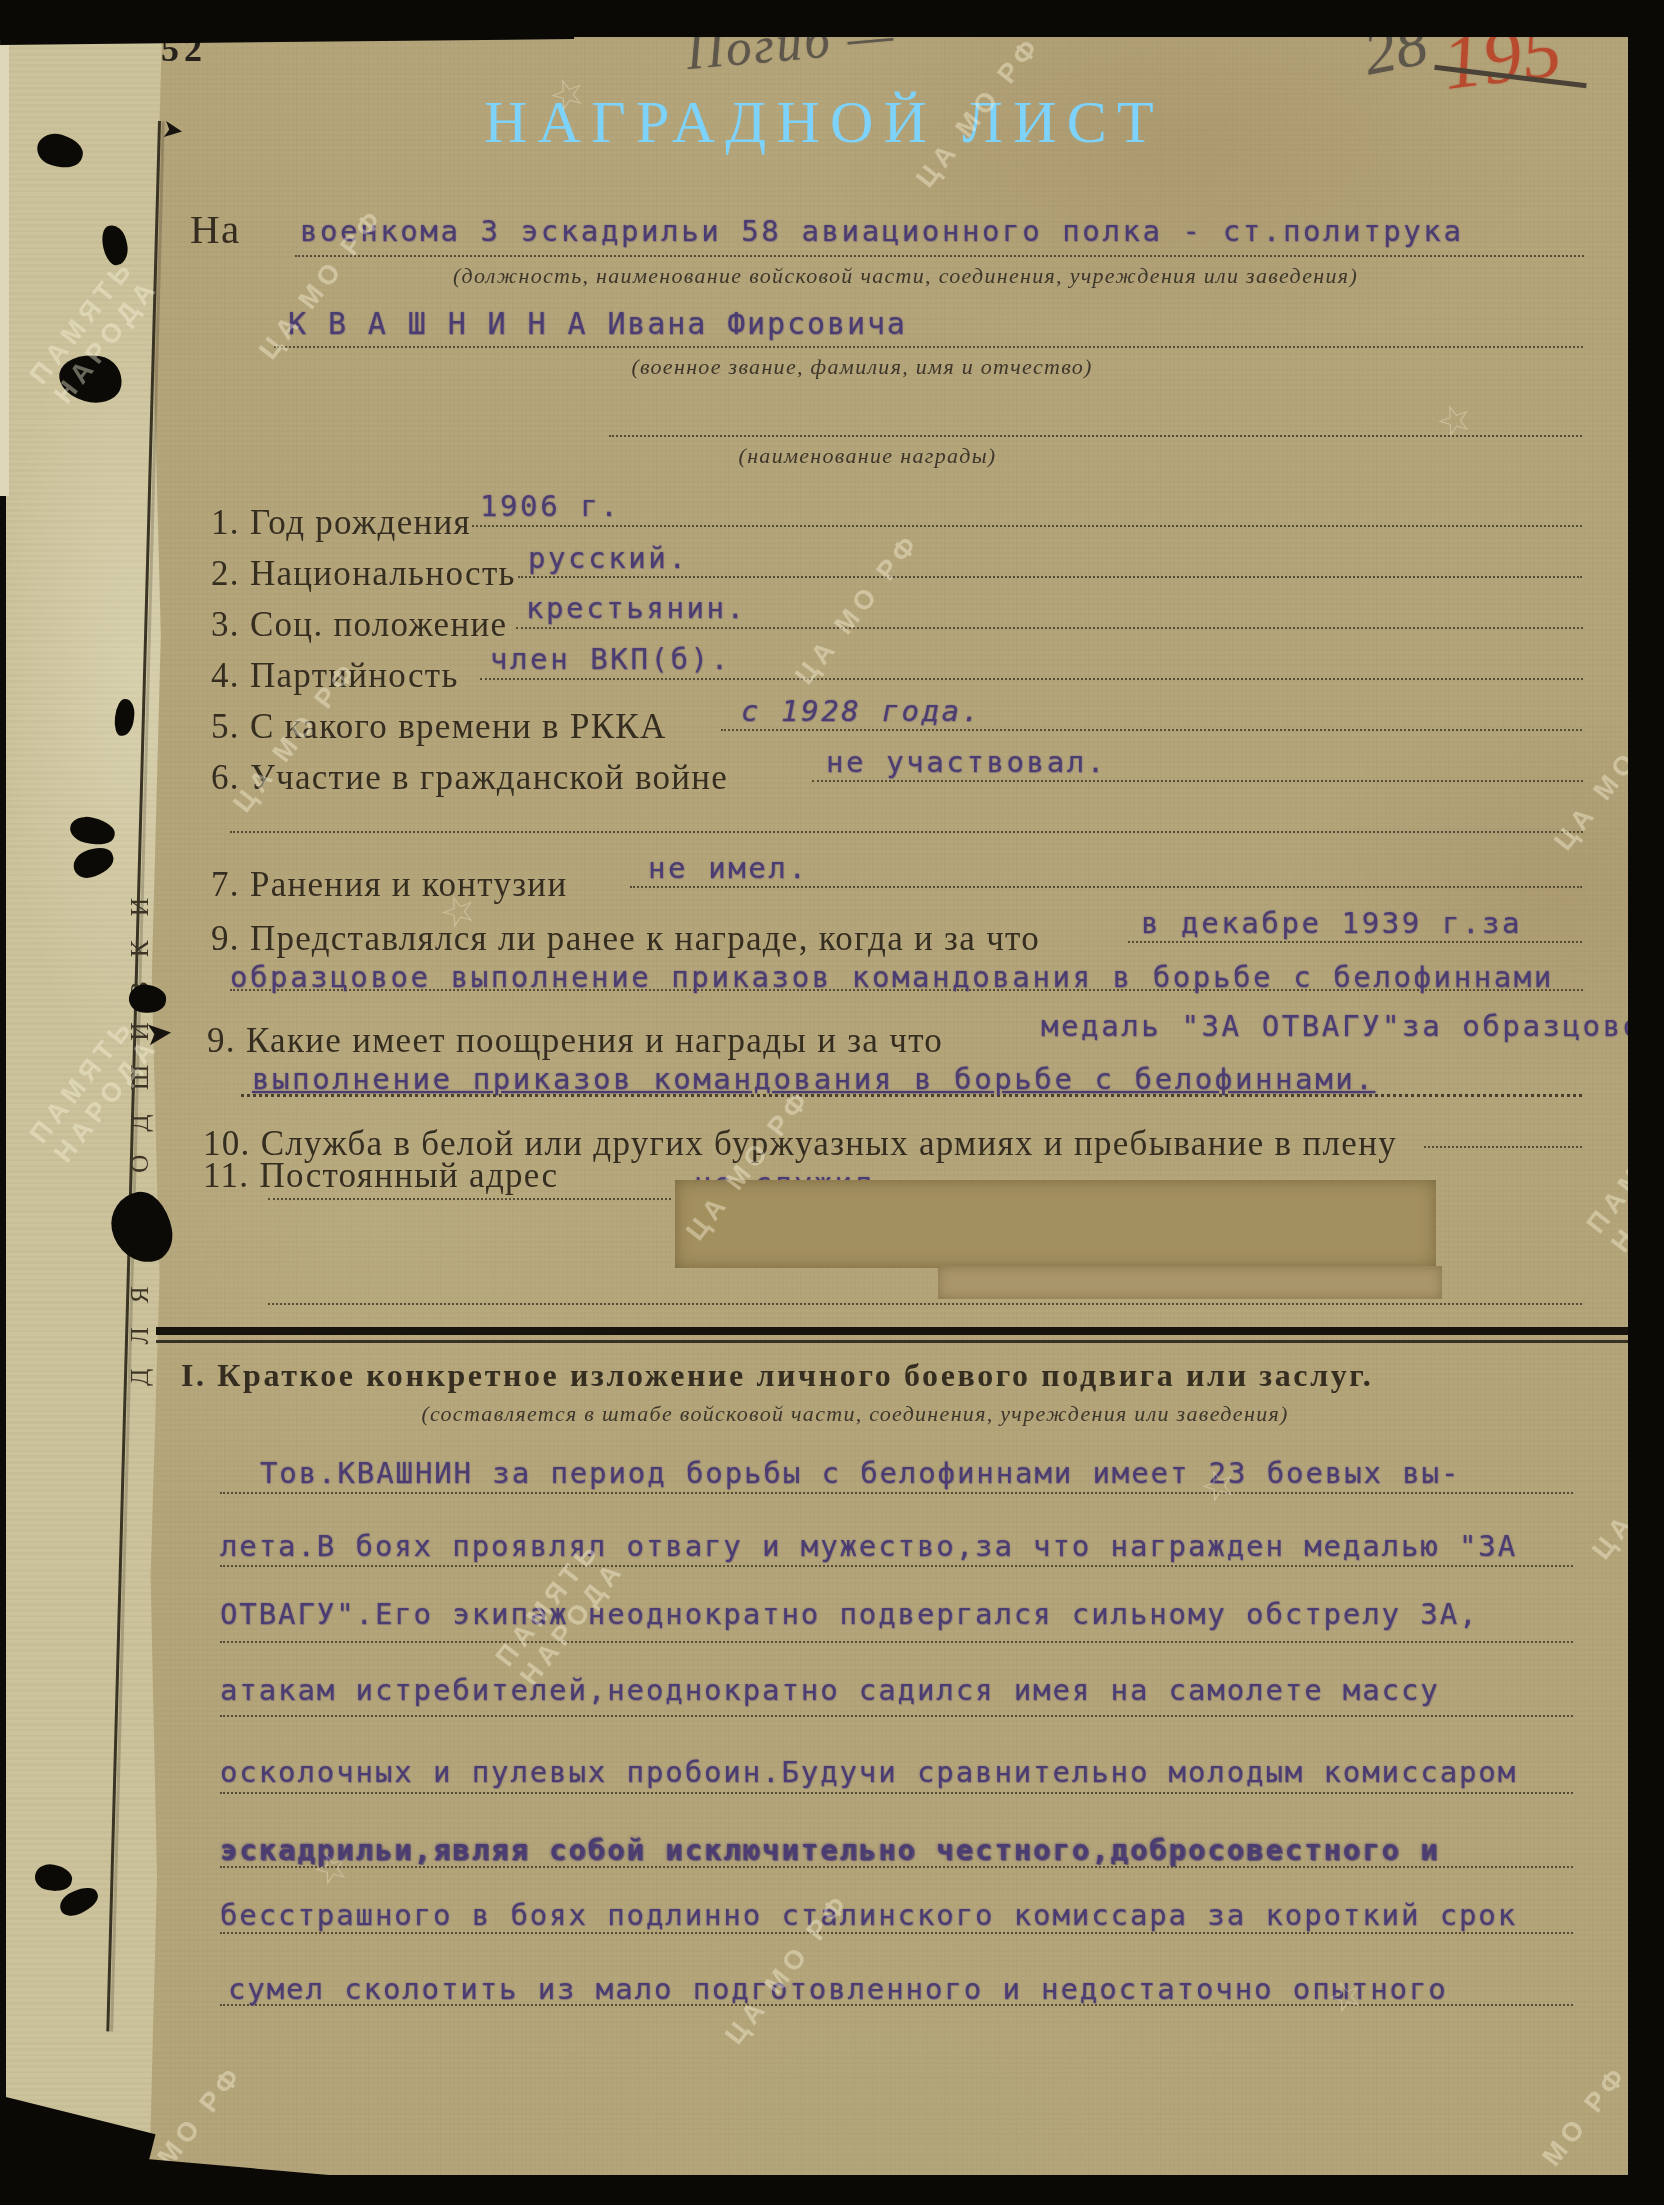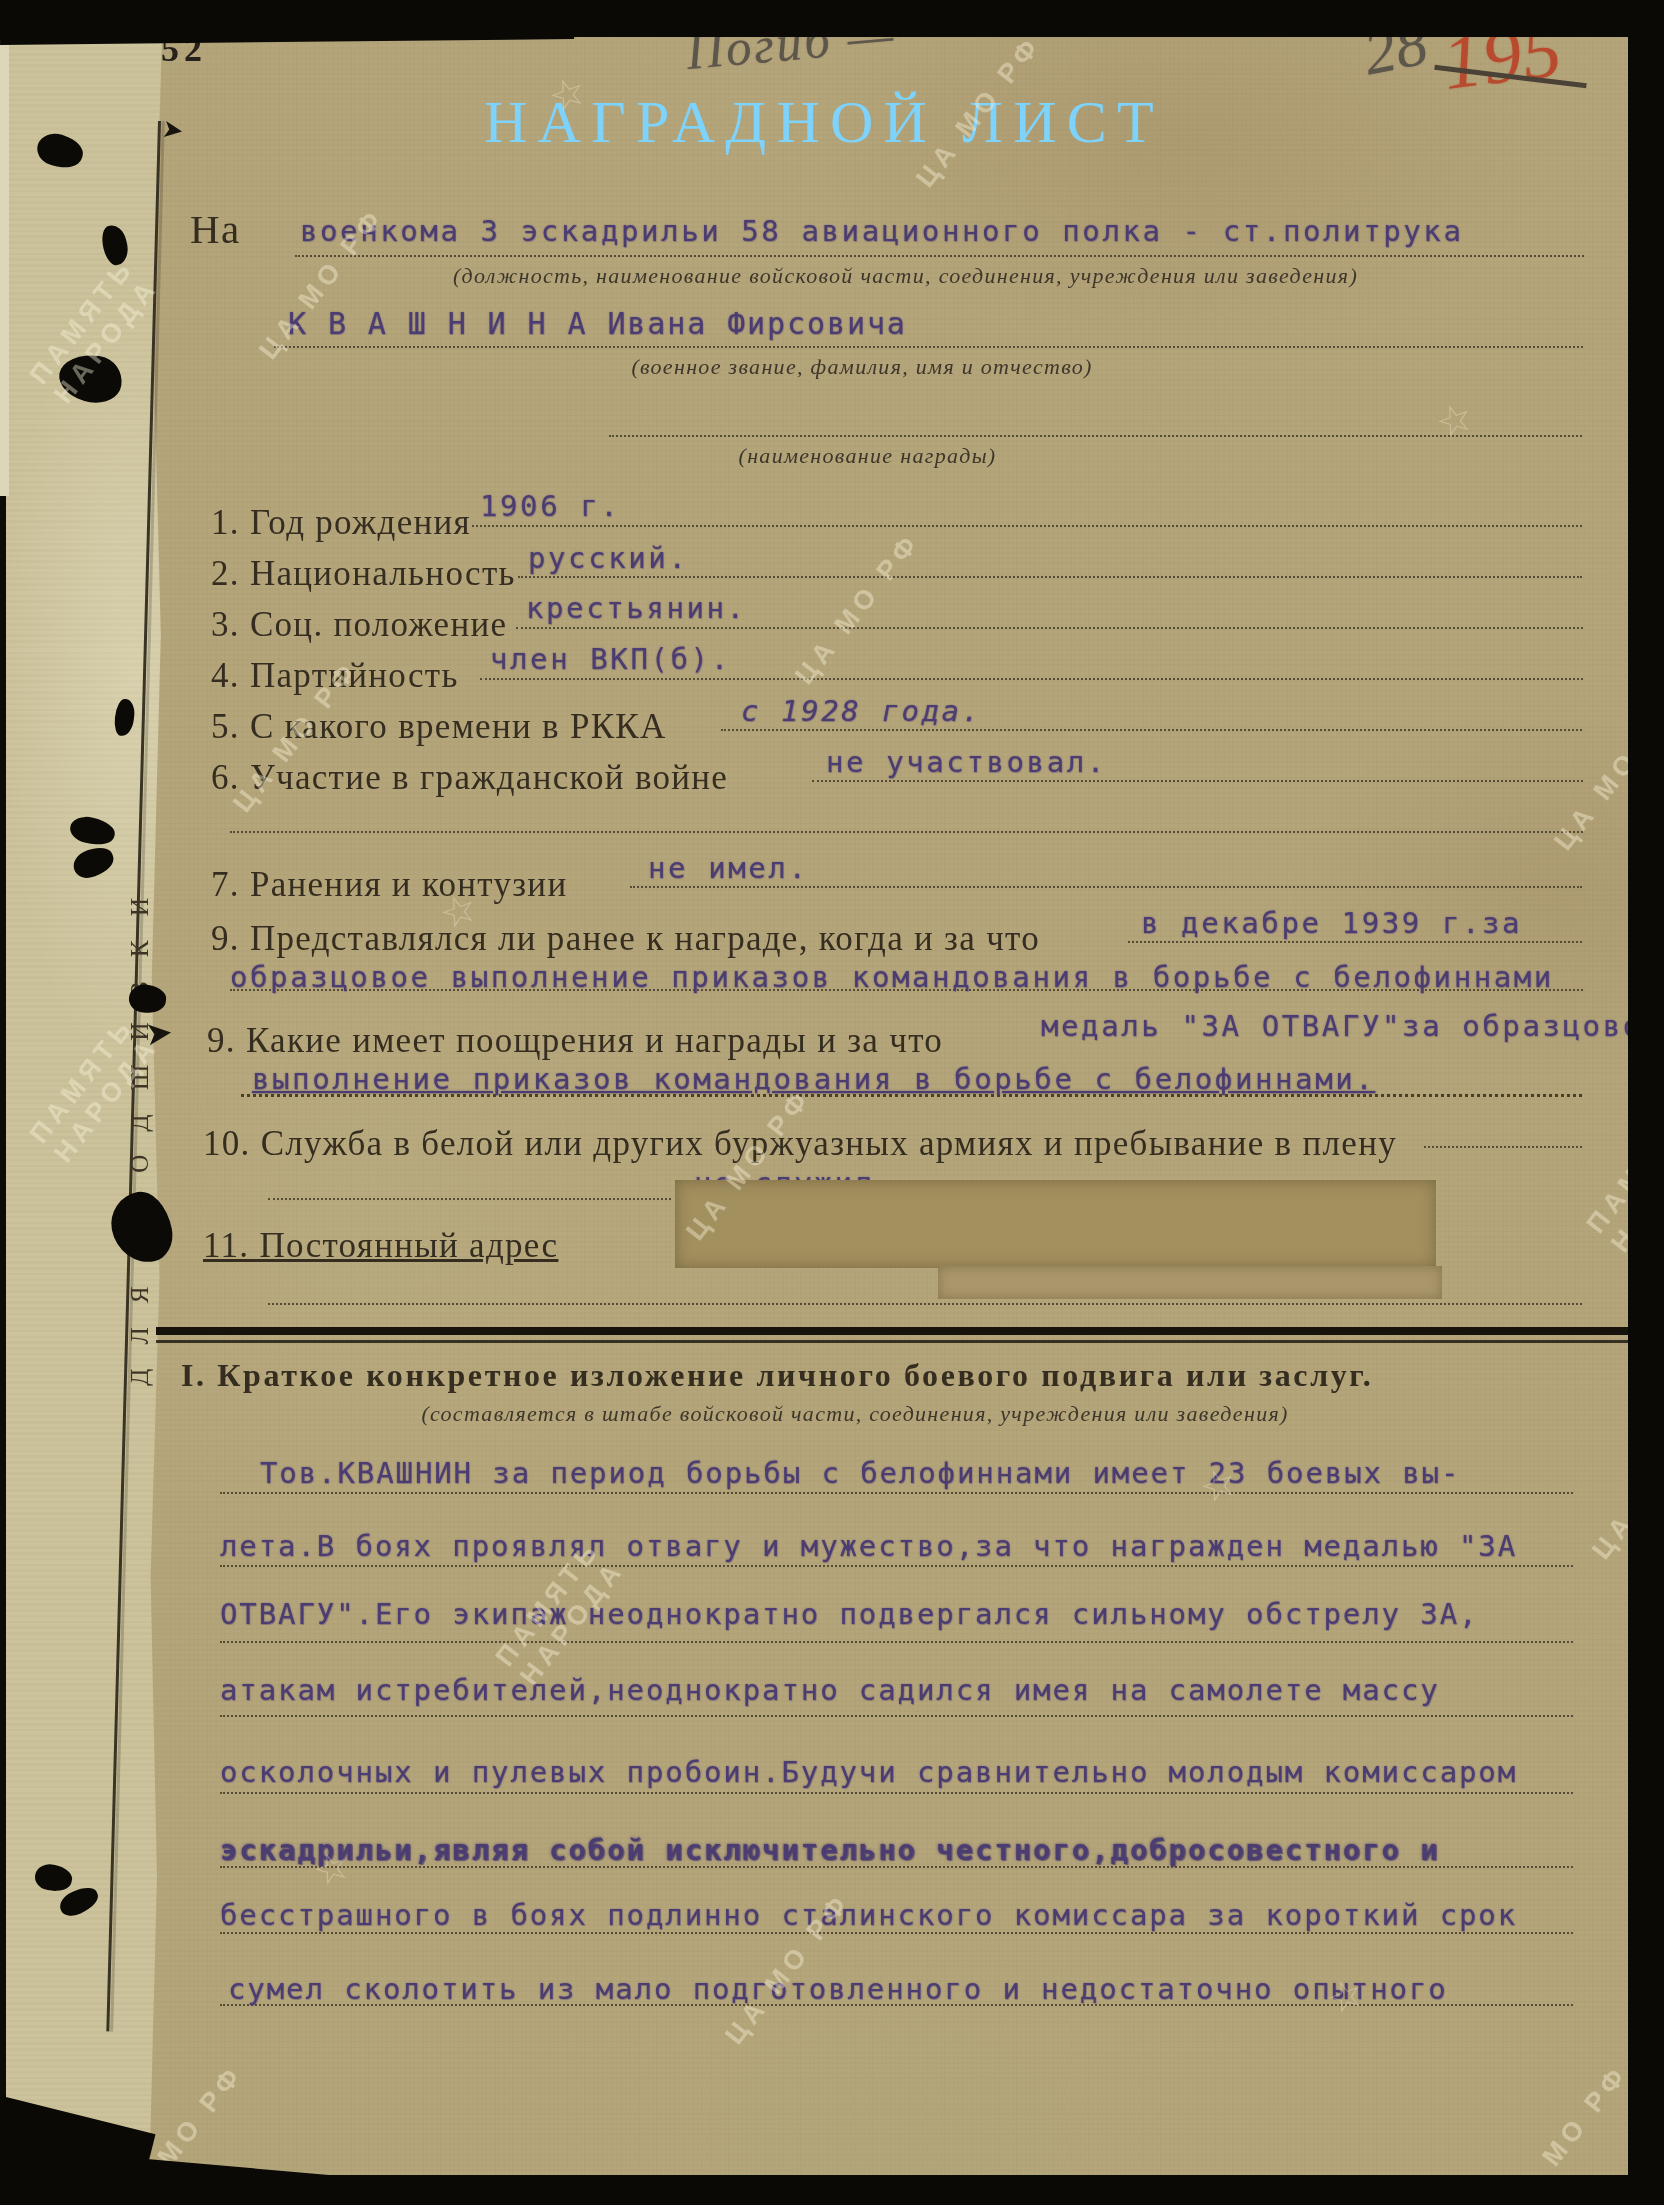--- a/index.html
+++ b/index.html
@@ -136,21 +136,21 @@
   <div class="abs printed itemlabel" style="left:207px;top:1021px;">9. Какие имеет поощрения и награды и за что</div>
   <div class="abs typed itemvalue" style="left:1041px;top:1009px;">медаль "ЗА ОТВАГУ"за образцовое</div>
   <div class="abs typed itemvalue" style="left:252px;top:1062px;text-decoration:underline;">выполнение приказов командования в борьбе с белофиннами.</div>
   <div class="abs dots2" style="left:241px;top:1094px;width:1341px;"></div>
 
   <div class="abs printed itemlabel" style="left:203px;top:1124px;">10. Служба в белой или других буржуазных армиях и пребывание  в  плену</div>
   <div class="abs dots" style="left:1424px;top:1146px;width:158px;"></div>
   <div class="abs typed itemvalue" style="left:694px;top:1166px;">не служил.</div>
   <div class="abs dots" style="left:268px;top:1198px;width:403px;"></div>
 
-  <div class="abs printed itemlabel" style="left:203px;top:1226px;text-decoration:underline;">11. Постоянный адрес</div>
+  <div class="abs printed itemlabel" style="left:203px;top:1156px;">11. Постоянный адрес</div>
   <div class="abs" id="redaction"></div>
   <div class="abs" id="redaction2"></div>
   <div class="abs dots" style="left:268px;top:1303px;width:1314px;"></div>
 
   <div class="abs" style="left:156px;top:1327px;width:1473px;height:7.7px;background:#16130d;z-index:3;"></div>
   <div class="abs" style="left:156px;top:1340px;width:1473px;height:2.6px;background:#16130d;opacity:.8;z-index:3;"></div>
 
   <div class="abs printed" style="left:181px;top:1357px;font-size:32px;font-weight:bold;letter-spacing:2.6px;white-space:nowrap;">I. Краткое конкретное изложение личного боевого подвига или заслуг.</div>
   <div class="abs caption" style="left:370px;top:1401px;width:970px;font-size:22px;">(составляется в штабе войсковой части, соединения, учреждения или заведения)</div>
 

